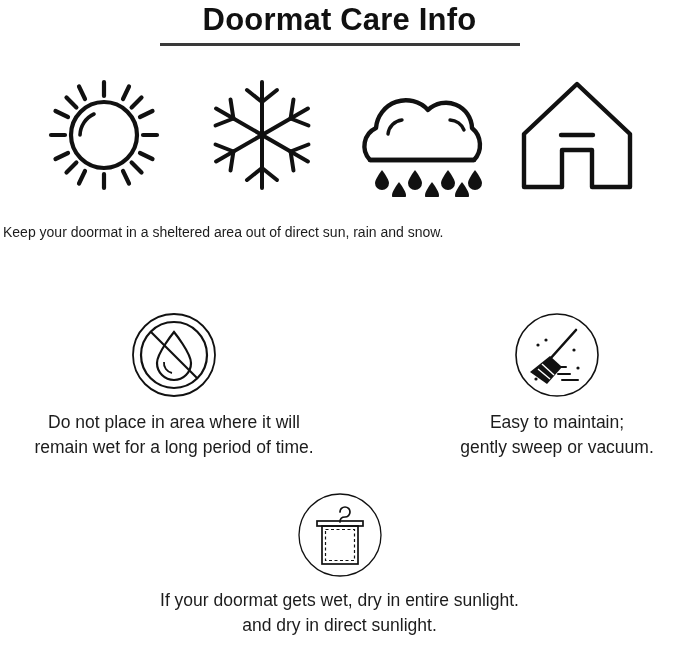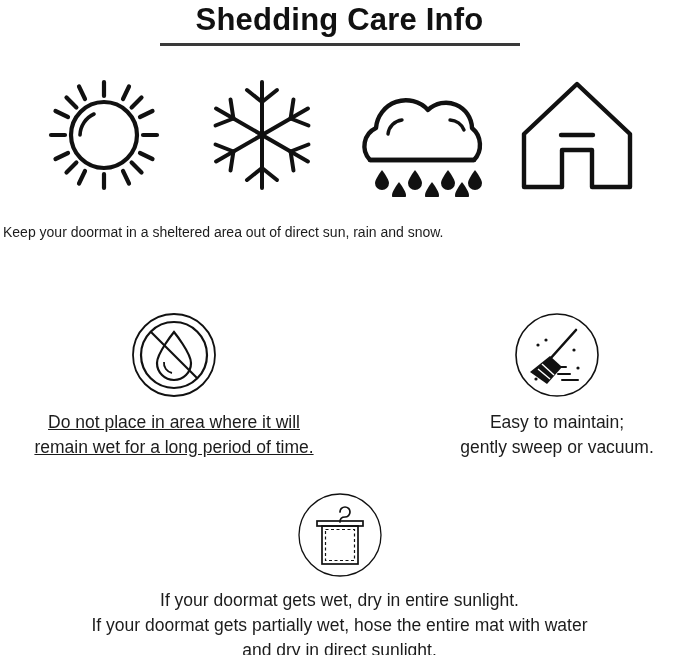--- a/index.html
+++ b/index.html
@@ -78,21 +78,21 @@
     left: 0;
     width: 679px;
     height: 160px;
   }
   .mid-col {
     position: absolute;
     top: 0;
     width: 330px;
     text-align: center;
   }
-  .mid-col-left  { left: 9px; text-decoration: underline;  }
+  .mid-col-left  { left: 9px;  }
   .mid-col-right { left: 392px; }
   .circle-icon-wrap {
     height: 90px;
     display: flex;
     align-items: flex-start;
     justify-content: center;
   }
   .caption {
     font-size: 17.5px;
     line-height: 25px;
@@ -120,21 +120,21 @@
     color: #1c1c1c;
     margin-top: 6px;
   }
 
   svg { display: block; }
 </style>
 </head>
 <body>
 
 <div class="title-block">
-  <h1 class="page-title">Shedding Care Info</h1>
+  <h1 class="page-title">Doormat Care Info</h1>
   <div class="title-rule"></div>
 </div>
 
 <div class="weather-row">
 
   <div class="weather-icon icon-sun">
     <svg width="120" height="125" viewBox="0 0 120 125">
       <g stroke="#111111" stroke-width="4.2" stroke-linecap="round" fill="none">
         <circle cx="60" cy="63" r="33"></circle>
         <path d="M50 42 A24 24 0 0 0 36 63" stroke-width="3.6"></path>
@@ -287,16 +287,15 @@
       <g stroke="#111111" stroke-width="1.7" fill="none" stroke-linecap="round">
         <path d="M43 20 a5 5 0 1 1 5 5 q-5 0 -5 5"></path>
       </g>
       <rect x="20" y="29" width="46" height="5" stroke="#111111" stroke-width="1.7" fill="none"></rect>
       <rect x="25" y="34" width="36" height="38" stroke="#111111" stroke-width="1.7" fill="none"></rect>
       <rect x="28.5" y="37.5" width="29" height="31" stroke="#111111" stroke-width="1.2" fill="none" stroke-dasharray="3 2.5"></rect>
     </svg>
   </div>
   <div class="bottom-caption">
     <div>If your doormat gets wet, dry in entire sunlight.</div>
-    <div>If your doormat gets partially wet, hose the entire mat with water</div>
     <div>and dry in direct sunlight.</div>
   </div>
 </div>
 
 </body></html>

